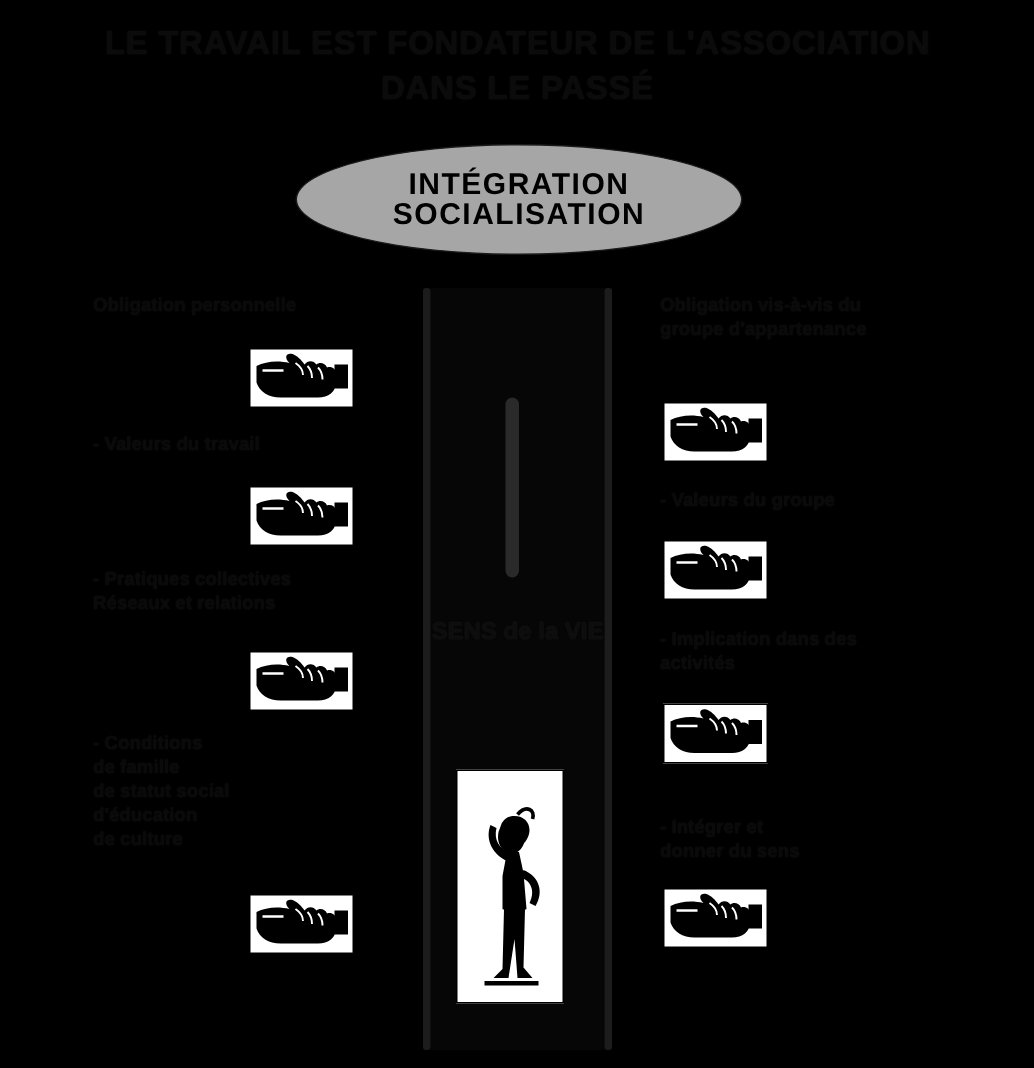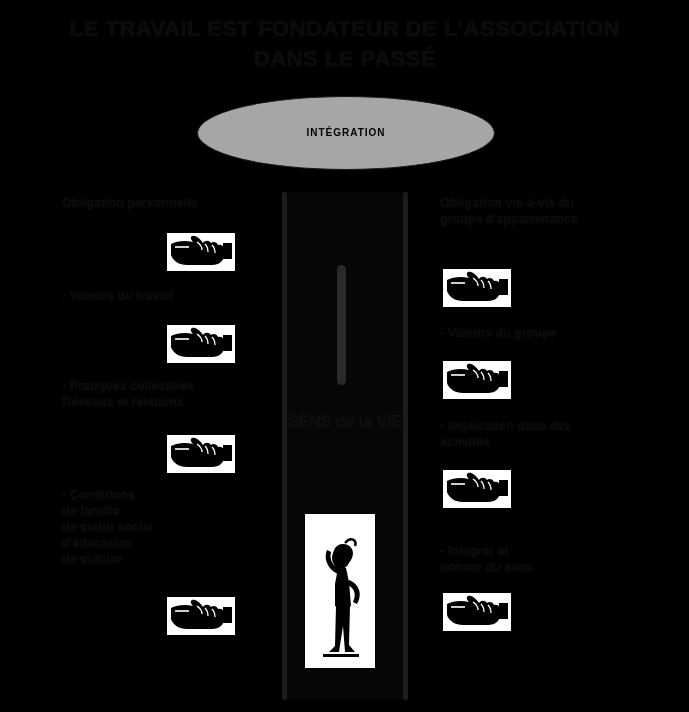--- a/index.html
+++ b/index.html
@@ -49,21 +49,21 @@
     height: 72px;
     border-radius: 50%;
     background: #a6a6a6;
     border: 1px solid #1a1a1a;
     display: flex;
     flex-direction: column;
     align-items: center;
     justify-content: center;
   }
   .ellipse .e-line {
-    font-size: 10px;
+    font-size: 20px;
     font-weight: bold;
     letter-spacing: 1px;
     color: #000;
     line-height: 20px;
   }
 
   
   .col-left-bar {
     position: absolute;
     left: 282px;
@@ -151,20 +151,21 @@
 
 <div class="stage">
 
   <div class="title">
     <span>LE TRAVAIL EST FONDATEUR DE L'ASSOCIATION</span>
     <span class="l2">DANS LE PASSÉ</span>
   </div>
 
   <div class="ellipse">
     <div class="e-line">INTÉGRATION</div>
+    <div class="e-line">SOCIALISATION</div>
   </div>
 
   <div class="col-inner"></div>
   <div class="col-left-bar"></div>
   <div class="col-right-bar"></div>
   <div class="col-sheen"></div>
   <div class="col-label">SENS
 de la
 VIE</div>
 

